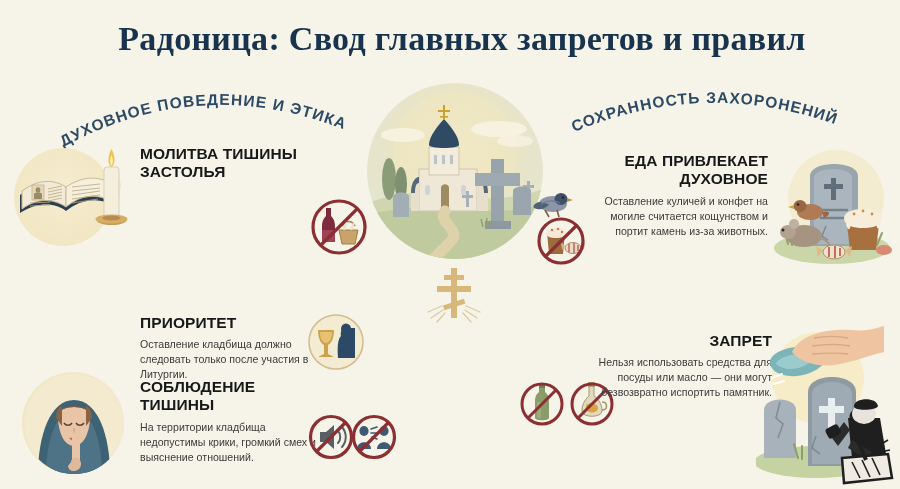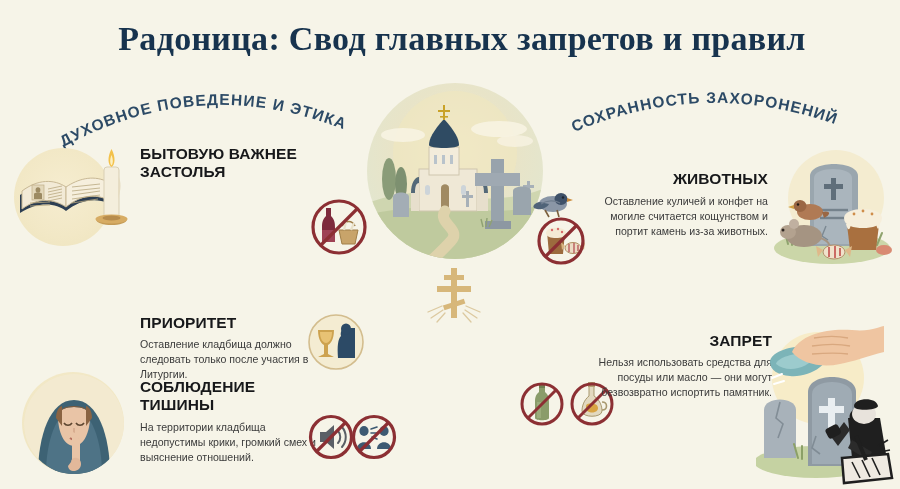--- a/index.html
+++ b/index.html
@@ -225,21 +225,21 @@
       <path d="M103.5,22 C101.5,27 102,31 103.5,32.5 C105,31 105.5,27 103.5,22 Z" fill="#fdf0c0"></path>
 
       <path d="M88,86 C88,94 119,94 119,86 L116,84 L91,84 Z" fill="#c49b57"></path>
       <ellipse cx="103.5" cy="86" rx="16" ry="4.5" fill="#d7ac64"></ellipse>
       <ellipse cx="103.5" cy="85" rx="9" ry="2.6" fill="#b78c4d"></ellipse>
     </svg>
   </div>
 
   <div class="block" id="blk-prayer">
     <div class="bhead">
-      <span>БЫТОВУЮ ВАЖНЕЕ</span><br>
+      <span>МОЛИТВА ТИШИНЫ</span><br>
       <span>ЗАСТОЛЬЯ</span>
     </div>
   </div>
 
   <div class="ban" style="left:306px; top:196px;">
     <svg width="66" height="62" viewBox="0 0 66 62">
 
       <path d="M20,20 L20,12 L25,12 L25,20 C29,24 29,28 29,32 L29,46 L16,46 L16,32 C16,28 16,24 20,20 Z" fill="#7d2a3c"></path>
       <rect x="16" y="34" width="13" height="12" fill="#9e4254"></rect>
 
@@ -367,22 +367,22 @@
           <path d="M51,59 L51,65"></path>
         </g>
 
       <circle cx="34" cy="55" r="22" fill="none" stroke="#8c2f33" stroke-width="3.2"></circle>
       <line x1="19" y1="70" x2="49" y2="40" stroke="#8c2f33" stroke-width="3.2"></line>
     </svg>
   </div>
 
   <div class="block r-align" id="blk-food">
     <div class="bhead">
-      <br>
-      <span>ЖИВОТНЫХ</span>
+      <span>ЕДА ПРИВЛЕКАЕТ</span><br>
+      <span>ДУХОВНОЕ</span>
     </div>
     <div class="bbody">Оставление куличей и конфет на могиле считается кощунством и портит камень из-за животных.</div>
   </div>
 
   <div class="illus" style="left:766px; top:140px;">
     <svg width="132" height="128" viewBox="0 0 132 128">
       <circle cx="70" cy="58" r="48" fill="#f4ecd0"></circle>
       <ellipse cx="66" cy="108" rx="58" ry="16" fill="#cbd6a8"></ellipse>
 
       <path d="M44,106 L44,36 C44,20 92,20 92,36 L92,106 Z" fill="#9aa6ae"></path>

